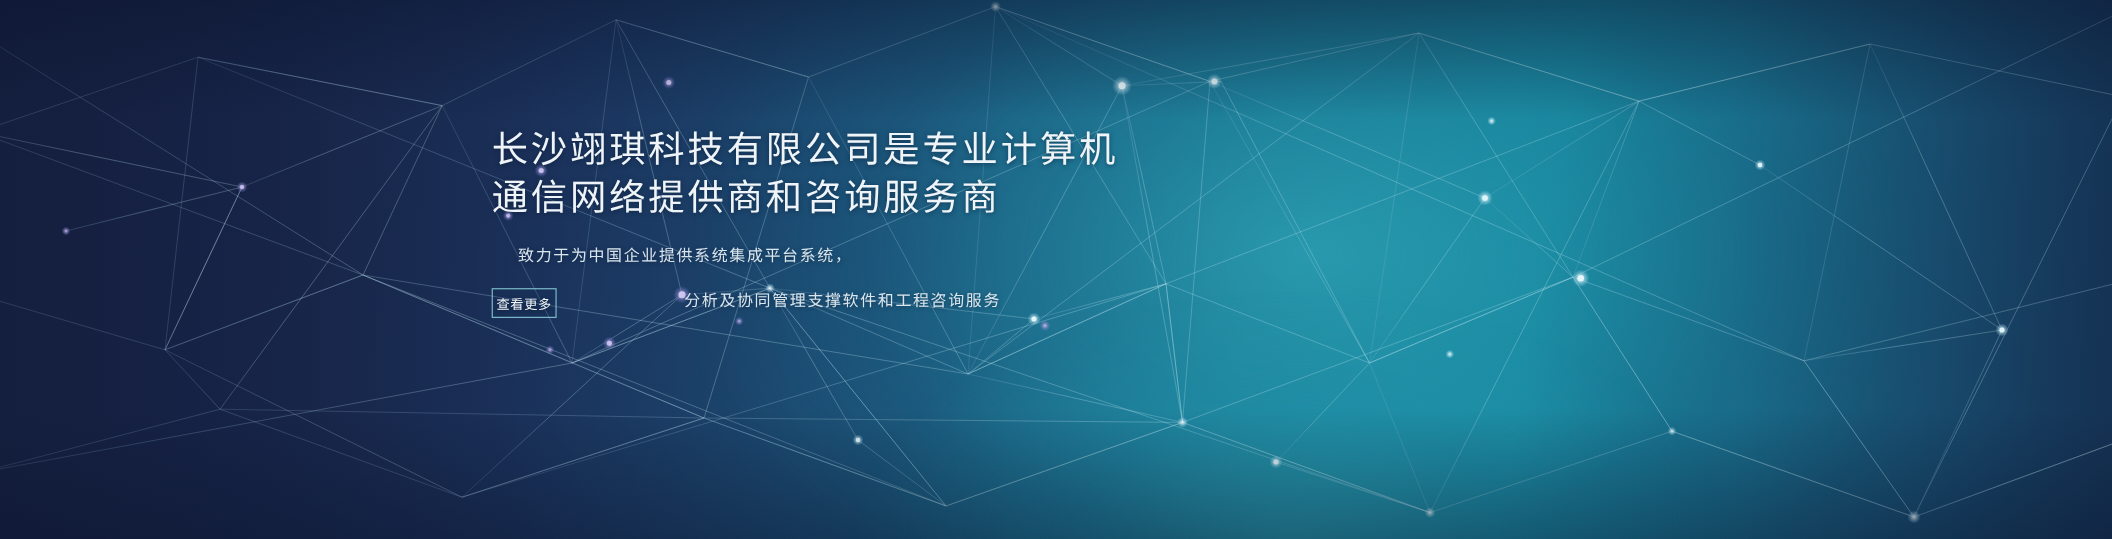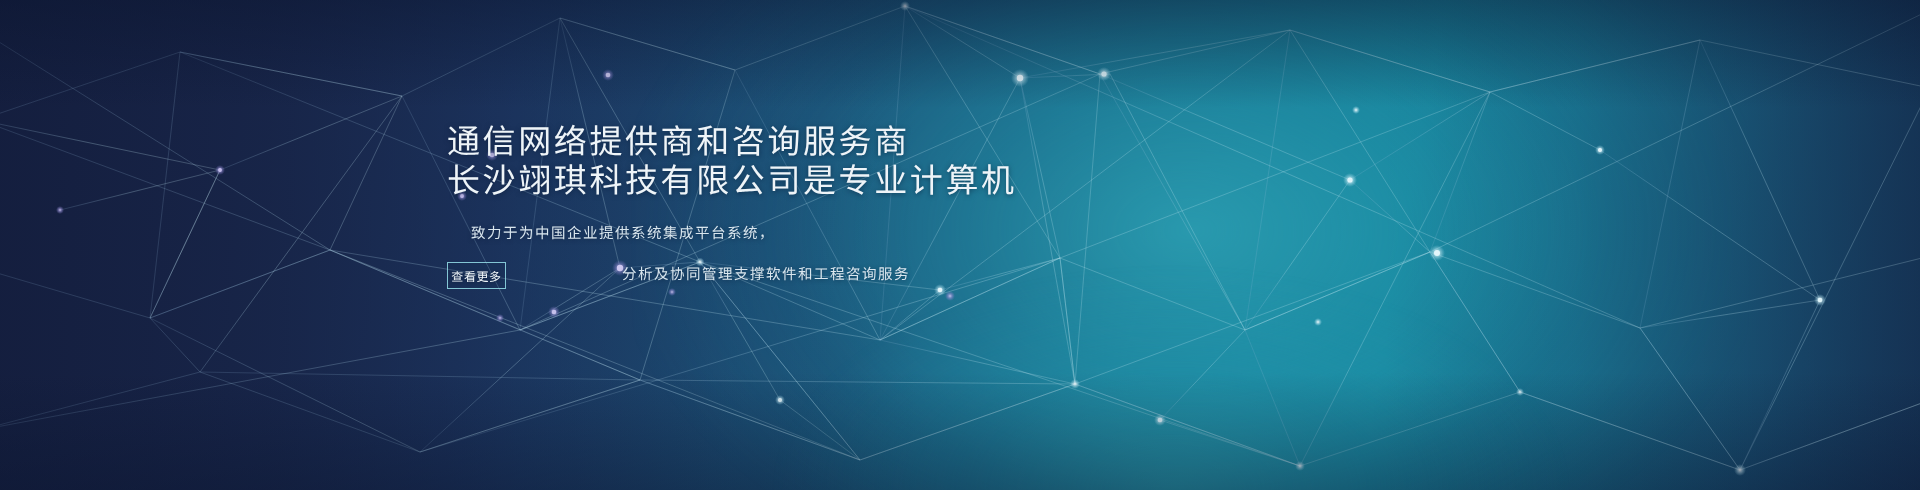--- a/index.html
+++ b/index.html
@@ -250,22 +250,22 @@
       <circle cx="1318" cy="322" r="4" fill="url(#dotg)"></circle>
       <circle cx="1356" cy="110" r="4" fill="url(#dotg)"></circle>
       <circle cx="1520" cy="392" r="4" fill="url(#dotg)"></circle>
     </g>
   </svg>
 
   <div class="bg-vignette"></div>
 
   <div class="content">
     <div class="headline">
+      <span class="ln ln1">长沙翊琪科技有限公司是专业计算机</span>
       <span class="ln ln2">通信网络提供商和咨询服务商</span>
-      <span class="ln ln1">长沙翊琪科技有限公司是专业计算机</span>
     </div>
     <div class="sub sub1">致力于为中国企业提供系统集成平台系统，</div>
     <div class="sub sub2">分析及协同管理支撑软件和工程咨询服务</div>
   </div>
 
   <div class="btn-row">
     <a class="more-btn" href="#">查看更多</a>
   </div>
 
 </div>

